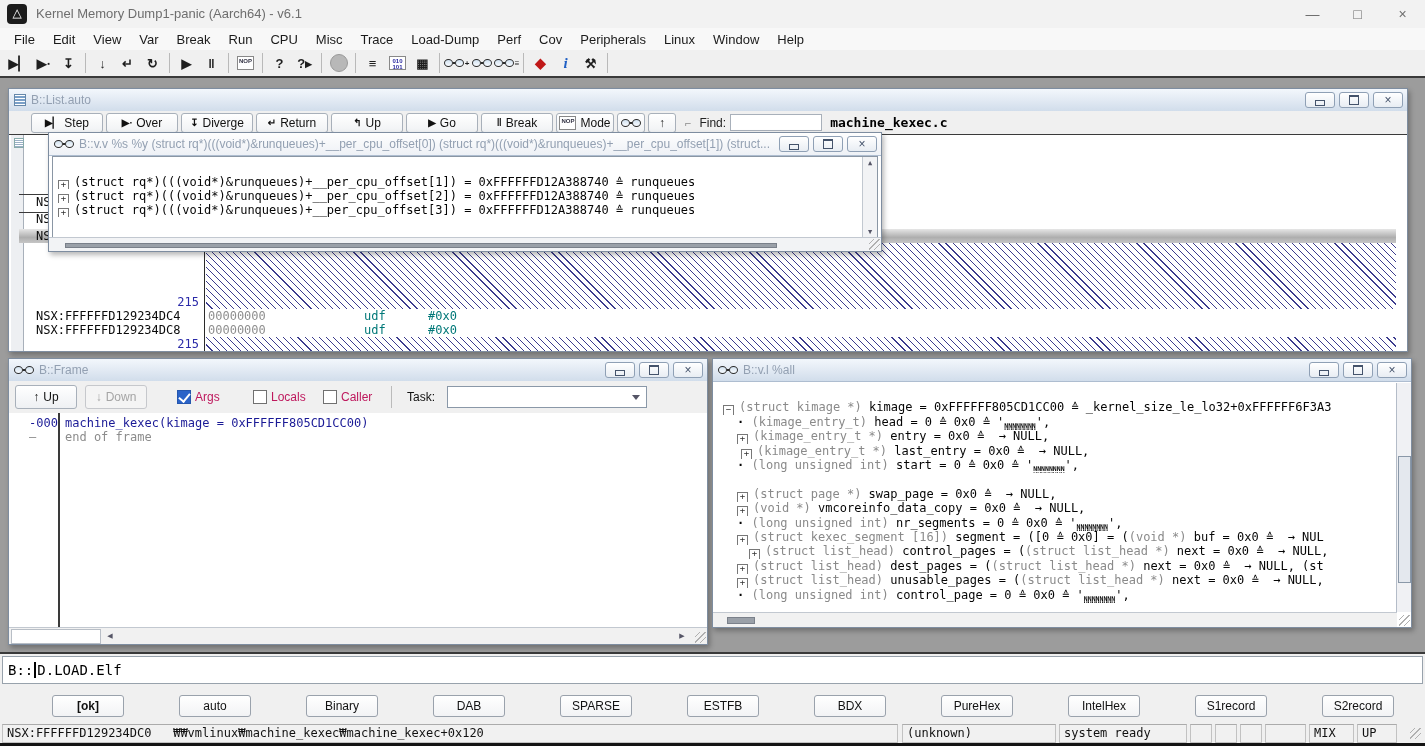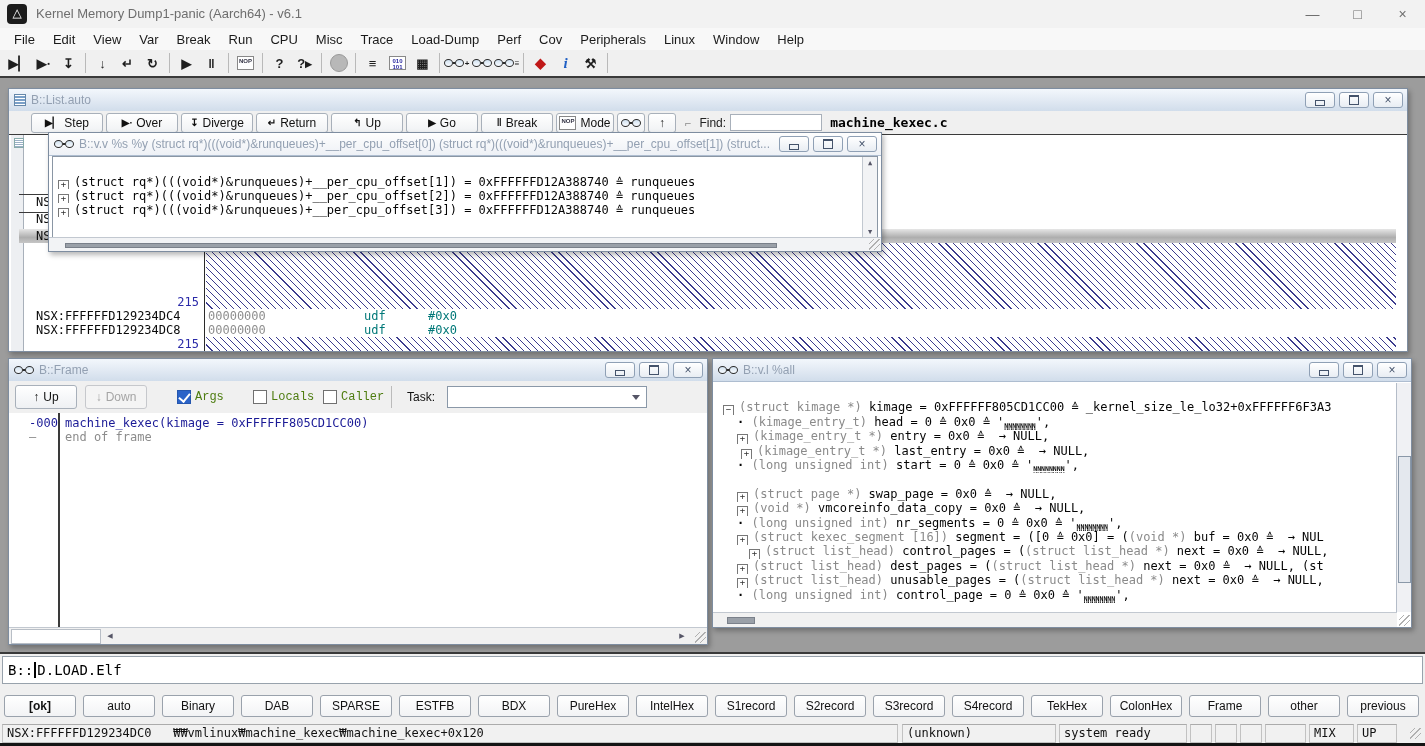--- a/index.html
+++ b/index.html
@@ -97,21 +97,21 @@
   .frame-toolbar{position:absolute;left:0;top:22px;right:0;height:32px;background:#f0f0f0;
                  border-bottom:1px solid #c8c8c8;}
   .fbtn{position:absolute;top:4px;height:24px;background:linear-gradient(#ffffff,#eef0f3);
         border:1px solid #a8b0ba;border-radius:3px;display:flex;align-items:center;justify-content:center;
         gap:4px;font-size:12px;color:#111;box-sizing:border-box;}
   .fbtn.disabled{color:#a5a5a5;background:#f4f4f4;border-color:#c6c8cc;}
   .ckb{position:absolute;top:9px;width:14px;height:14px;border:1px solid #707070;background:#fff;box-sizing:border-box;}
   .ckb.checked{background:#2a63c8;border-color:#2456ae;}
   .ckb.checked::after{content:"";position:absolute;left:3px;top:0px;width:5px;height:9px;
         border:solid #fff;border-width:0 2px 2px 0;transform:rotate(40deg);}
-  .cklabel{position:absolute;top:9px;font-size:12px;color:#4d7c0f;font-family:Liberation Mono, monospace;}
+  .cklabel{position:absolute;top:9px;font-size:12px;color:#be185d;}
   .ftb-sep{position:absolute;top:5px;width:1px;height:22px;background:#bbb;}
   .task-label{position:absolute;top:9px;font-size:12px;color:#111;}
   .combo{position:absolute;top:5px;height:22px;background:#fff;border:1px solid #8a98a8;box-sizing:border-box;}
   .combo-arrow{position:absolute;right:6px;top:8px;width:0;height:0;border-left:4px solid transparent;
                border-right:4px solid transparent;border-top:5px solid #556;}
   .frame-content{position:absolute;left:0;top:54px;right:0;bottom:16px;background:#fff;overflow:hidden;}
   .gutter-div{position:absolute;left:49px;top:0;width:2px;height:100%;background:#3a3a3a;}
   .fline{position:absolute;left:0;height:14px;font-size:12px;line-height:14px;white-space:pre;}
   .fgutter{position:absolute;left:20px;width:28px;}
   .ftext{position:absolute;left:56px;}
@@ -136,21 +136,21 @@
   
   .cmd-area{position:absolute;left:0;top:652px;width:100%;height:94px;background:#f0f0f0;
             border-top:2px solid #3a3a3a;box-sizing:border-box;}
   .cmd-input{position:absolute;left:2px;top:2px;right:2px;height:28px;background:#fff;
              border:1px solid #98a2ac;box-sizing:border-box;display:flex;align-items:center;
              padding-left:5px;font-size:14px;color:#000;}
   .caret{display:inline-block;width:2px;height:16px;background:#000;margin:0 1px;}
   .softkeys{position:absolute;left:4px;top:41px;right:0;height:24px;display:flex;gap:7px;}
   .skbtn{width:72px;height:22px;background:linear-gradient(#ffffff,#f2f3f5);border:1px solid #9aa2ac;
          border-radius:3px;display:flex;align-items:center;justify-content:center;font-size:12px;
-         color:#111;box-sizing:border-box;flex:0 0 auto;}
+         color:#111;box-sizing:border-box;flex:0 0 auto;margin-left:48px;}
   .skbtn.first{font-weight:bold;}
   .statusbar{position:absolute;left:0;top:70px;width:100%;height:19px;}
   .scell{position:absolute;top:0;height:19px;background:#f1f1f1;border:1px solid #c2c2c2;
          border-top-color:#ababab;box-sizing:border-box;font-size:12px;line-height:17px;
          padding-left:4px;white-space:pre;overflow:hidden;color:#111;}
   .black-strip{position:absolute;left:0;top:89px;width:100%;height:5px;background:#141414;}
 </style>
 </head>
 <body>
 

